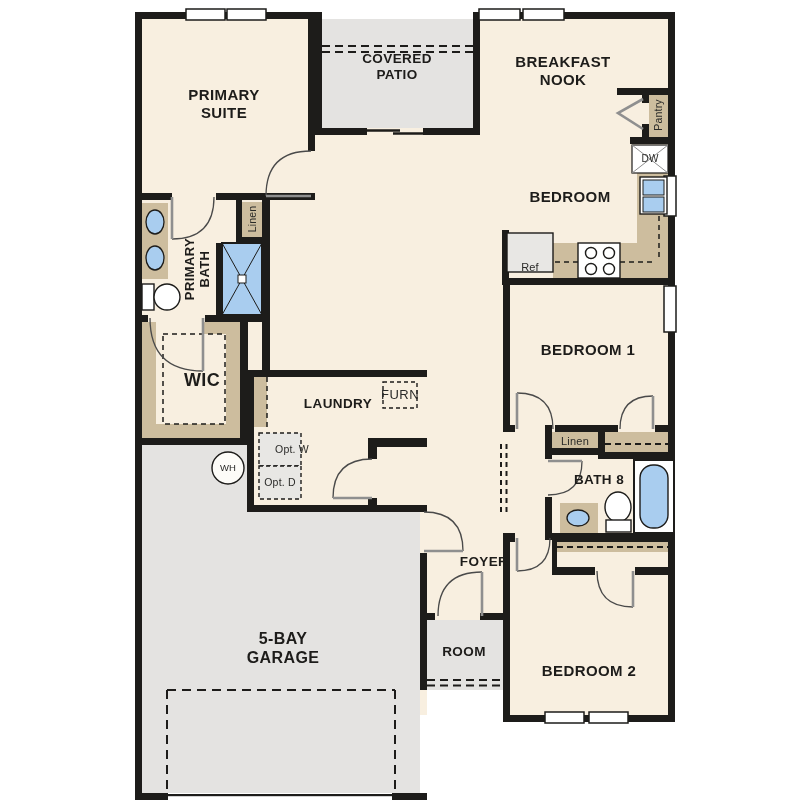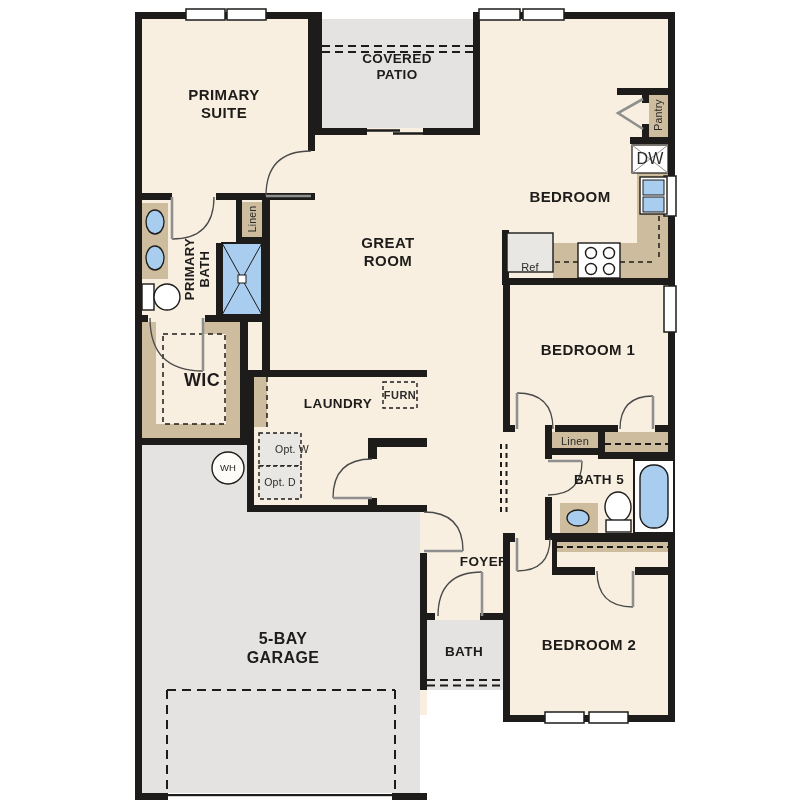--- a/index.html
+++ b/index.html
@@ -186,34 +186,34 @@
 
       <rect x="383" y="382" width="34" height="26" fill="none" stroke="#1d1c1a" stroke-width="1.4" stroke-dasharray="4 3"></rect>
       <circle cx="228" cy="468" r="16" fill="#fdfcf8" stroke="#1d1c1a" stroke-width="1.4"></circle>
       <rect x="259" y="433" width="42" height="33" class="f-app" stroke="#1d1c1a" stroke-width="1.4" stroke-dasharray="4 3"></rect>
       <rect x="259" y="466" width="42" height="33" class="f-app" stroke="#1d1c1a" stroke-width="1.4" stroke-dasharray="4 3"></rect>
     </g>
   </svg>
 
   <div class="lbl room wrap" style="left:224px;top:104px;width:115px">PRIMARY SUITE</div>
   <div class="lbl room wrap" style="left:397px;top:67px;width:95px;font-size:13.5px">COVERED PATIO</div>
+  <div class="lbl room wrap" style="left:563px;top:71px;width:125px">BREAKFAST NOOK</div>
   <div class="lbl room" style="left:570px;top:197px">BEDROOM</div>
-  <div class="lbl room wrap" style="left:388px;top:252px;width:90px">GREAT ROOM</div>
   <div class="lbl room rot wrap" style="left:197px;top:269px;width:80px;font-size:13px">PRIMARY BATH</div>
   <div class="lbl room" style="left:202px;top:381px;font-size:18px">WIC</div>
   <div class="lbl room" style="left:338px;top:404px;font-size:13.5px">LAUNDRY</div>
   <div class="lbl room" style="left:588px;top:350px">BEDROOM 1</div>
-  <div class="lbl room wrap" style="left:599px;top:480px;width:52px;font-size:13.5px">BATH 5</div>
-  <div class="lbl room" style="left:589px;top:645px">BEDROOM 2</div>
+  <div class="lbl room wrap" style="left:599px;top:480px;width:52px;font-size:13.5px">BATH 8</div>
+  <div class="lbl room" style="left:589px;top:671px">BEDROOM 2</div>
   <div class="lbl room" style="left:484px;top:562px;font-size:13.5px">FOYER</div>
-  <div class="lbl room" style="left:464px;top:652px;font-size:13.5px">BATH</div>
+  <div class="lbl room" style="left:464px;top:652px;font-size:13.5px">ROOM</div>
   <div class="lbl room wrap" style="left:283px;top:649px;width:100px;font-size:16px">5-BAY GARAGE</div>
 
   <div class="lbl fix rot" style="left:252px;top:219px;font-size:10.5px">Linen</div>
   <div class="lbl fix rot" style="left:658px;top:115px;font-size:10.5px">Pantry</div>
   <div class="lbl fix" style="left:575px;top:441px">Linen</div>
-  <div class="lbl fix" style="left:650px;top:159px;font-size:16px">DW</div>
+  <div class="lbl fix" style="left:650px;top:159px;font-size:10px">DW</div>
   <div class="lbl fix" style="left:530px;top:267px;font-size:11px">Ref</div>
-  <div class="lbl fix" style="left:400px;top:395px;font-size:11px;font-weight:bold;letter-spacing:.5px">FURN</div>
+  <div class="lbl fix" style="left:400px;top:395px;font-size:13px;font-weight:normal;letter-spacing:.5px">FURN</div>
   <div class="lbl fix" style="left:228px;top:468px;font-size:9.5px">WH</div>
   <div class="lbl fix wrap" style="left:292px;top:449px;width:34px;font-size:10.5px">Opt. W</div>
   <div class="lbl fix wrap" style="left:280px;top:482px;width:34px;font-size:10.5px">Opt. D</div>
 </div>
 
 </body></html>

